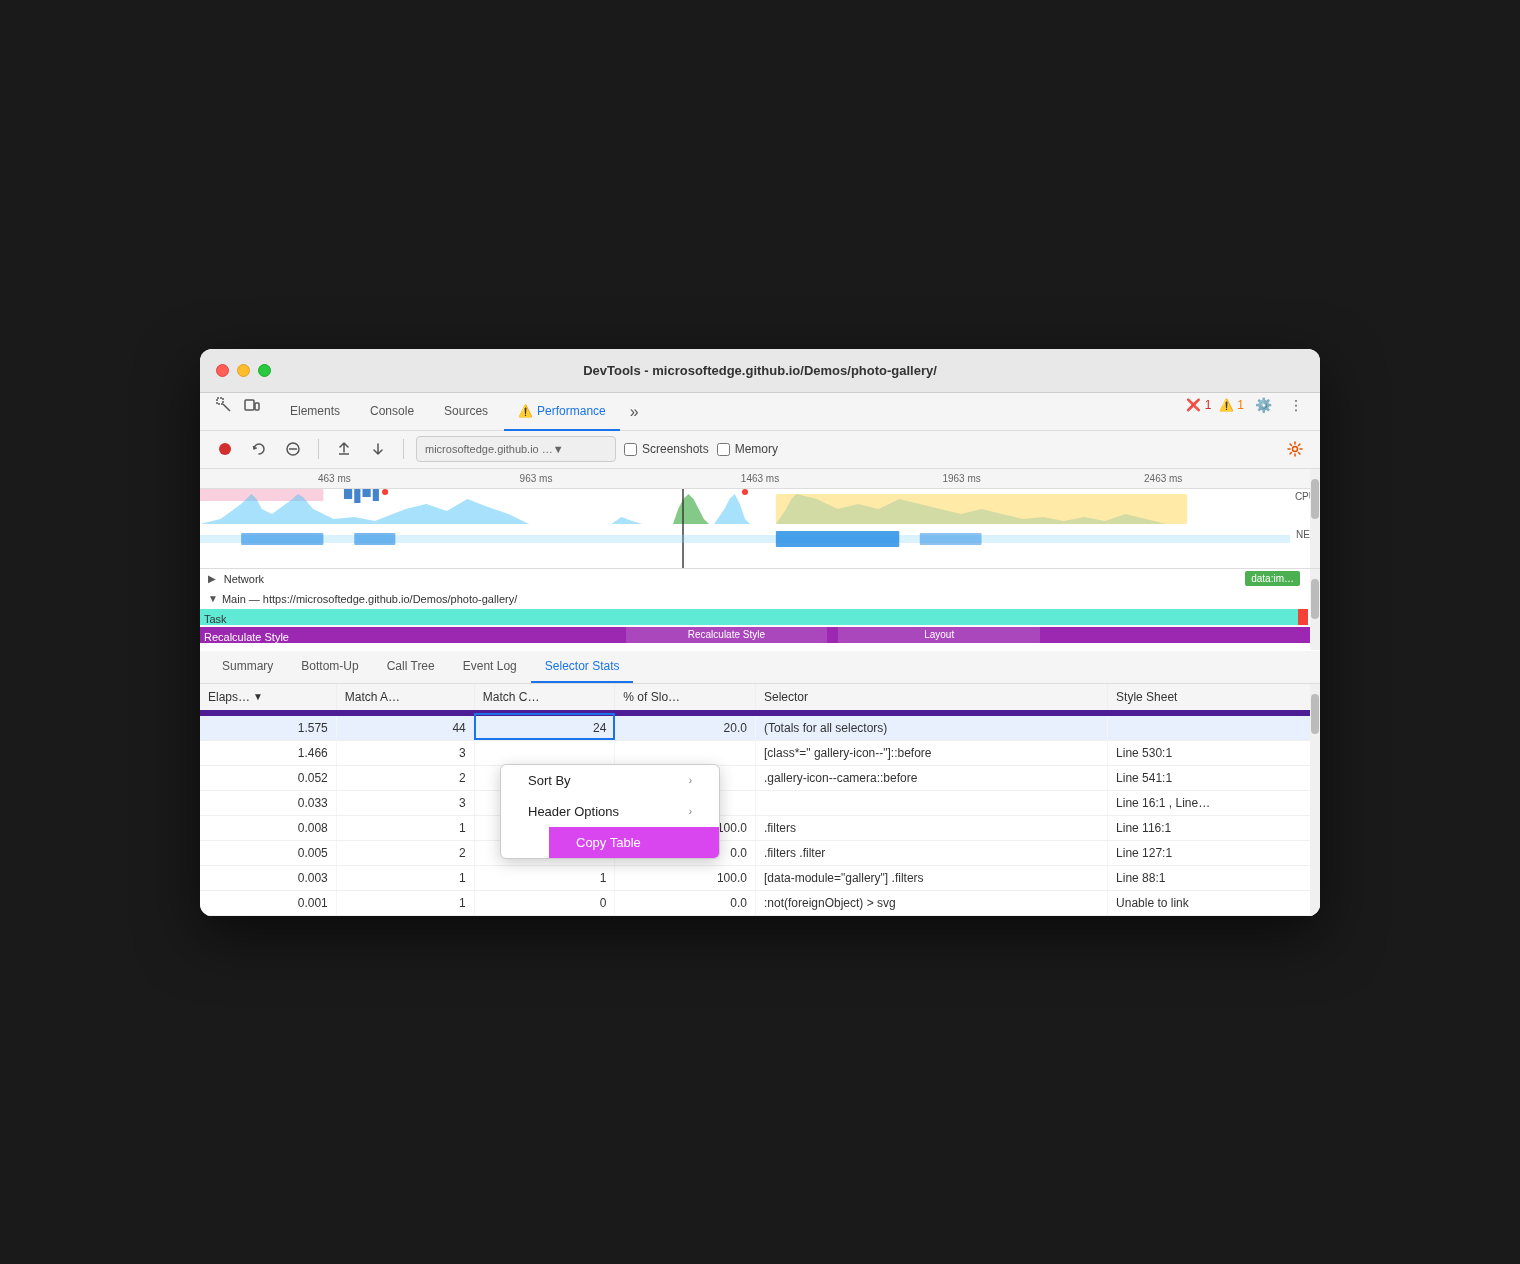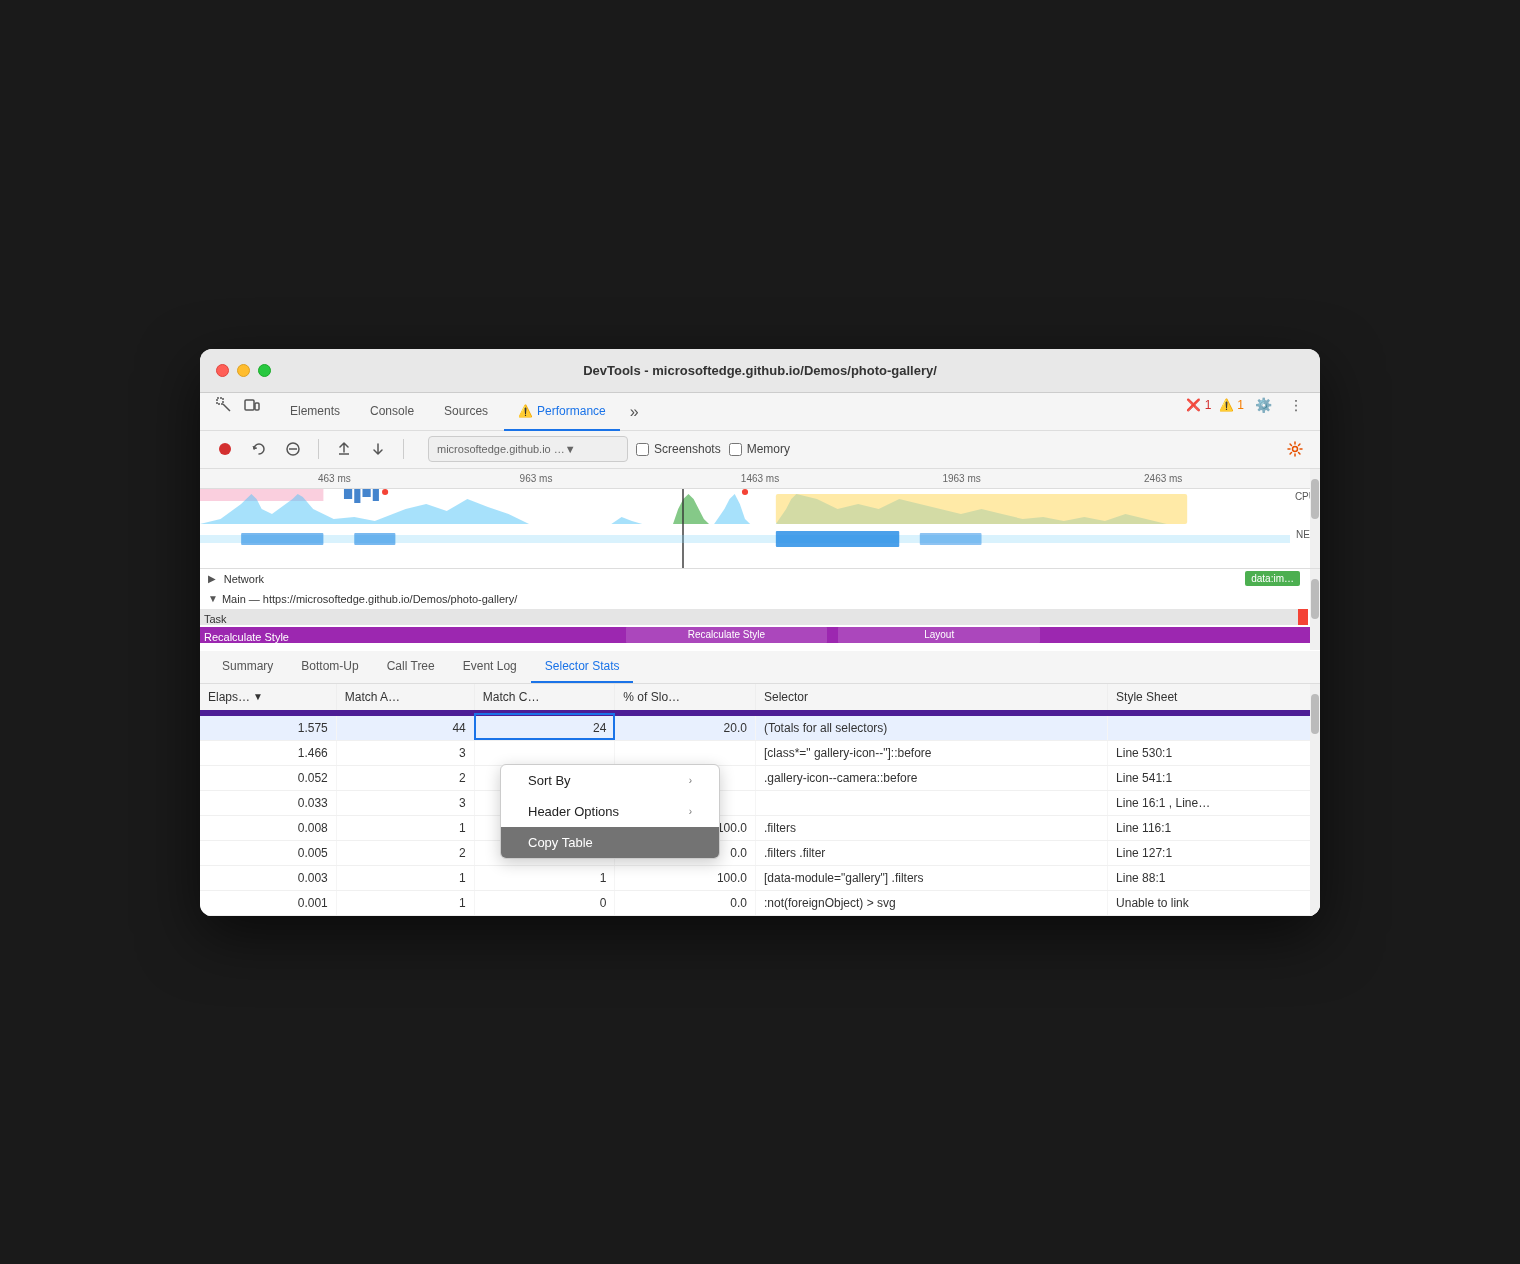--- a/index.html
+++ b/index.html
@@ -155,21 +155,20 @@
       height: 26px;
       background: #efefef;
       border: 1px solid #ccc;
       border-radius: 4px;
       padding: 0 8px;
       font-size: 12px;
       color: #555;
       display: flex;
       align-items: center;
       max-width: 200px;
-      margin-left: 12px;
     }
     .checkbox-group {
       display: flex;
       align-items: center;
       gap: 5px;
       font-size: 12px;
       color: #444;
     }
     .checkbox-group input { margin: 0; }
 
@@ -401,22 +400,23 @@
     .ctx-item {
       display: flex;
       align-items: center;
       justify-content: space-between;
       padding: 8px 27px;
       font-size: 13px;
       color: #222;
       cursor: pointer;
     }
     .ctx-item.active {
-      background: #737373;
+      background: #d946ef;
       color: #fff;
+      margin-left: 48px;
     }
     .ctx-arrow { font-size: 10px; color: #777; }
 
     .warning-icon { color: #f57c00; }
     .error-icon { color: #d32f2f; }
 
     .perf-content {
       display: flex;
       flex-direction: column;
     }
@@ -596,21 +596,21 @@
         <div class="network-bar" style="position:absolute; right:20px; top:2px;">data:im…</div>
       </div>
 
       <div class="main-row">
         <span style="color:#555; font-size:10px;">▼</span>
         <span>Main — https://microsoftedge.github.io/Demos/photo-gallery/</span>
       </div>
 
       <div class="flame-area" style="position:relative; height:42px;">
 
-        <div style="position:absolute; left:0; top:0; right:12px; height:16px; background:#e5e5e5;">
+        <div style="position:absolute; left:0; top:0; right:12px; height:16px; background:#5eead4;">
           <div style="position:absolute; right:0; top:0; width:10px; height:100%; background:#f44336;"></div>
           <span style="font-size:11px; color:#333; padding-left:4px; line-height:16px;">Task</span>
         </div>
 
         <div style="position:absolute; left:0; top:18px; right:0; height:16px; background:#9c27b0;">
           <span style="font-size:11px; color:#fff; padding-left:4px; line-height:16px;">Recalculate Style</span>
         </div>
 
         <div class="flame-sub" style="left:38%; width:18%; background:#ab47bc; color:#fff;">
           <span>Recalculate Style</span>

